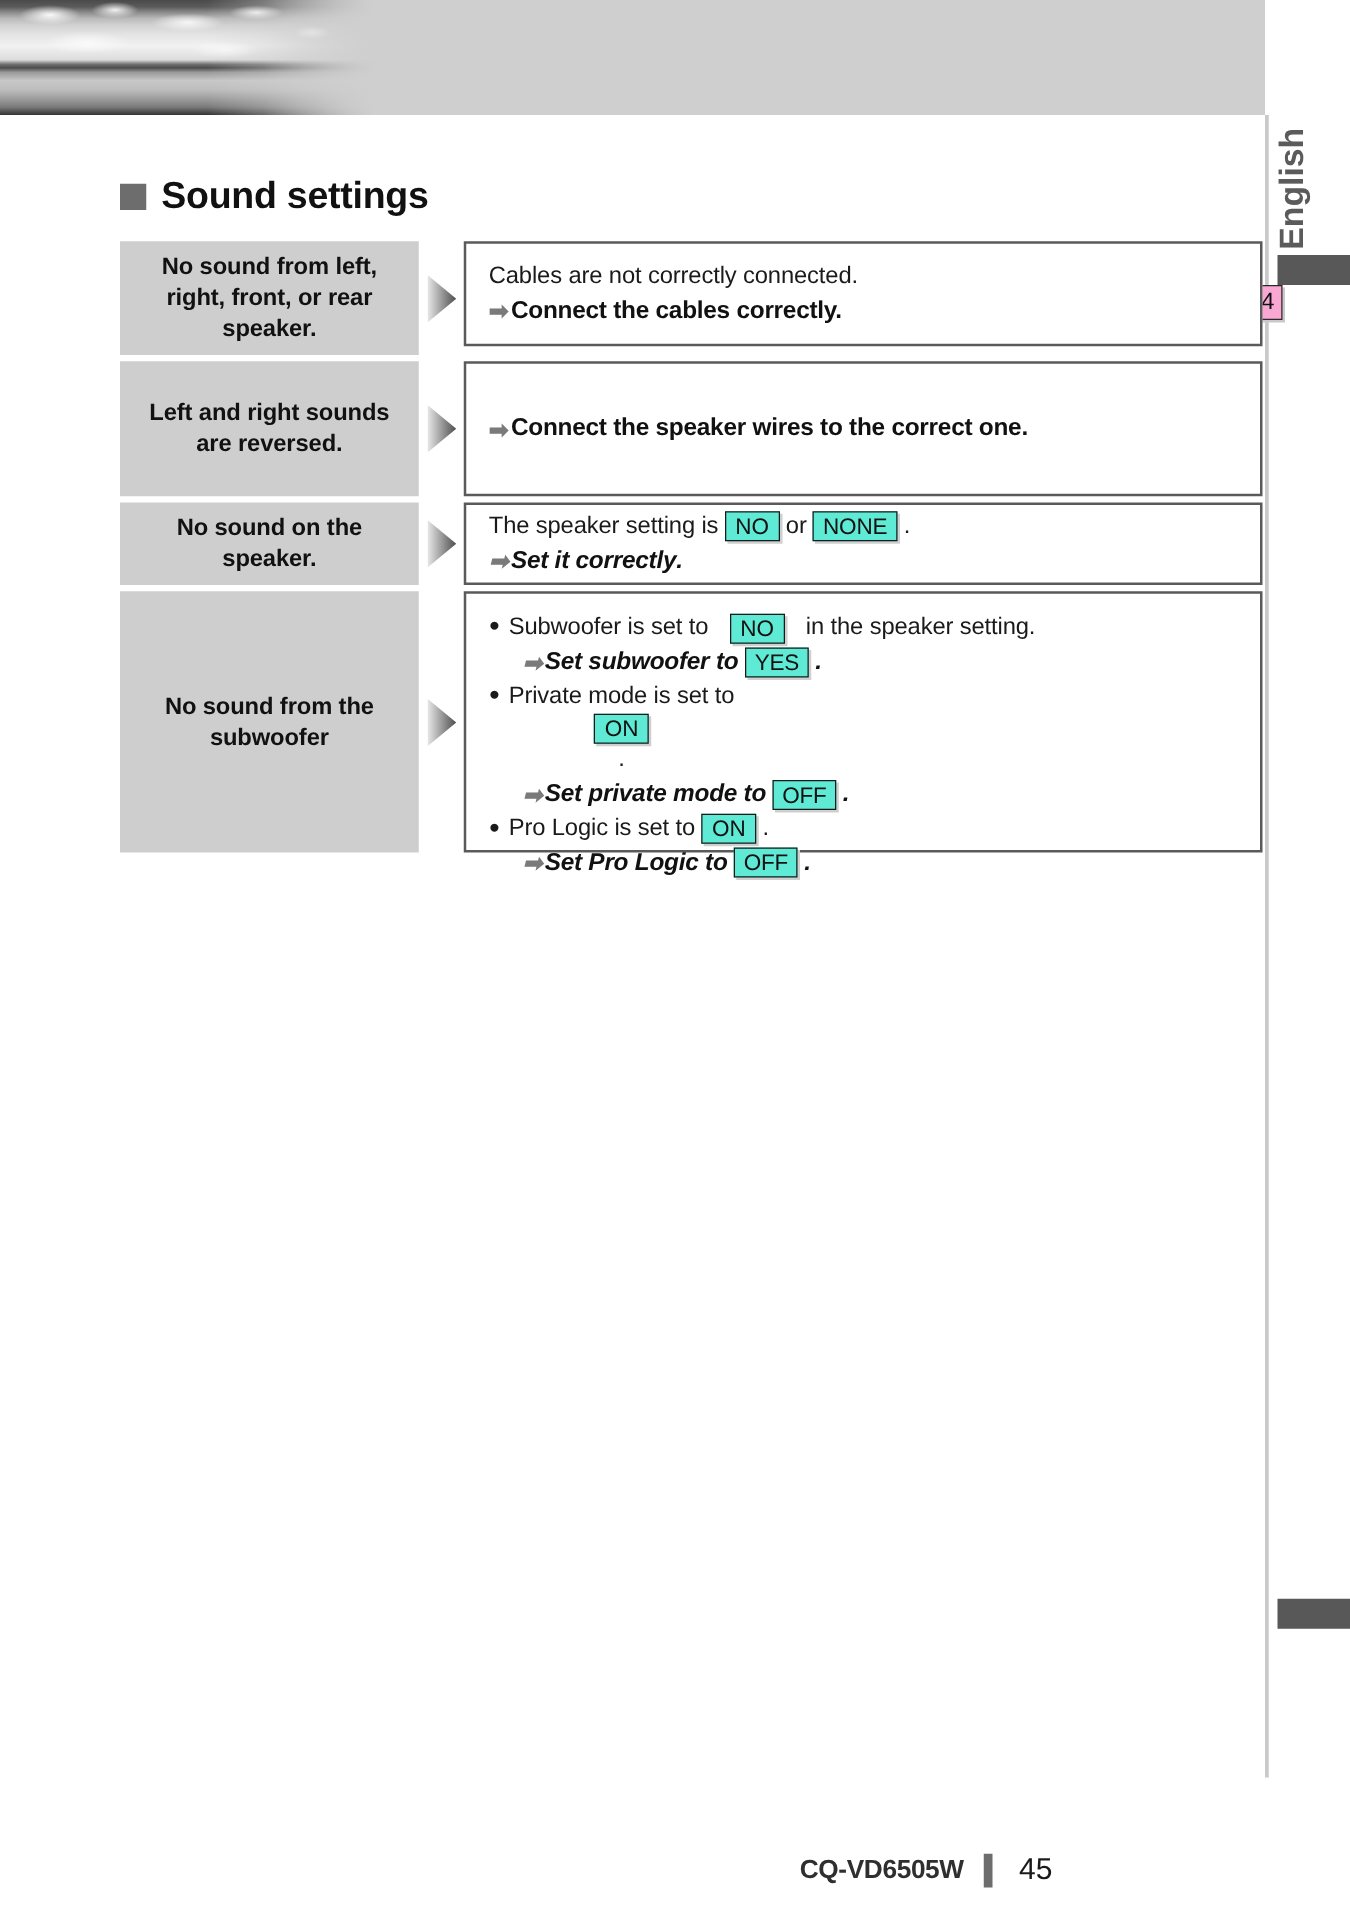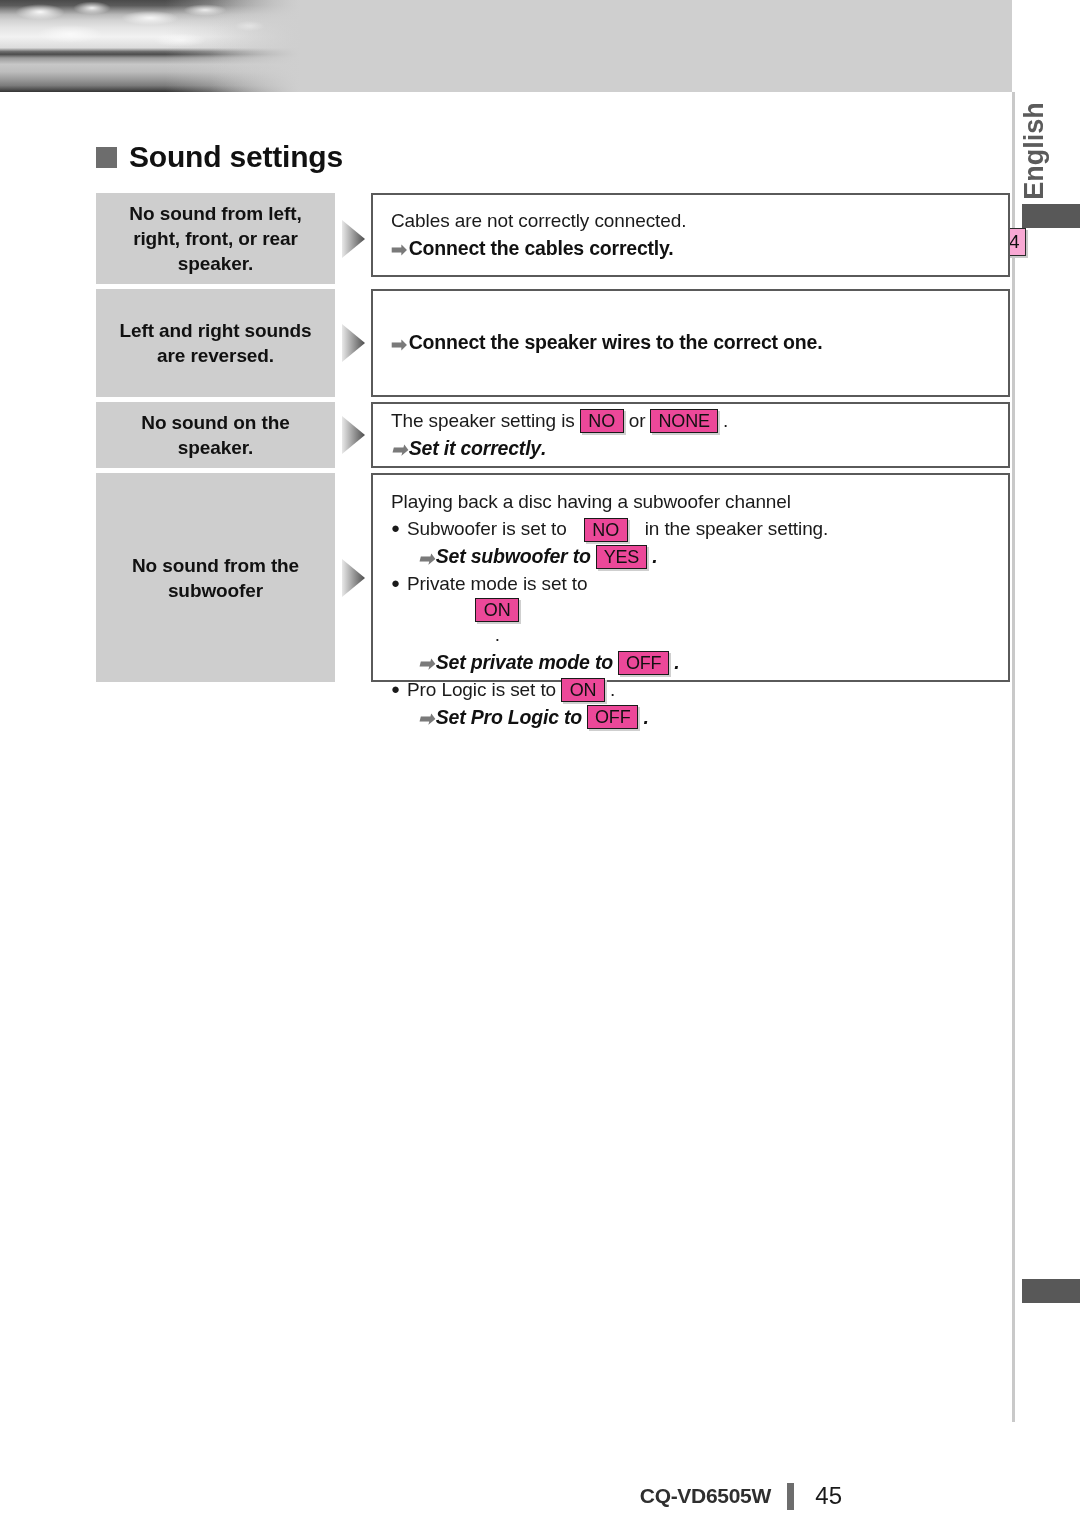--- a/index.html
+++ b/index.html
@@ -236,21 +236,21 @@
 
   .vbox {
     display: inline-flex;
     align-items: center;
     justify-content: center;
     min-width: 44px;
     height: 24px;
     padding: 0 7px;
     margin: 0 5px;
     border: 1.5px solid #1a1a1a;
-    background: #ec4899;
+    background: #5eead4;
     box-shadow: 2px 2px 0 #cfcfcf;
     font-size: 18px;
     font-weight: normal;
     font-style: normal;
     color: #111;
     line-height: 1;
   }
 
   
   .footer {
@@ -385,21 +385,20 @@
     <div class="symptom">
       <div class="symptom-text">No sound from the subwoofer</div>
     </div>
     <div class="arrow-cell">
       <svg class="tri" viewBox="0 0 23 38">
         <polygon points="0,0 23,19 0,38" fill="url(#g1)"></polygon>
       </svg>
     </div>
     <div class="detail" style="height:209px; align-items:flex-start; padding-top:14px;">
       <div class="detail-inner">
-        <div class="line-plain">Playing back a disc having a subwoofer channel</div>
 
         <div class="line-plain bullet-line">
           <span class="bullet-dot">●</span>
           <span style="display:flex;align-items:center;flex-wrap:wrap;gap:12px;">
             <span>Subwoofer is set to</span>
             <span class="vbox">NO</span>
             <span>in the speaker setting.</span>
           </span>
         </div>
         <div class="line-bold italic sub-indent">

